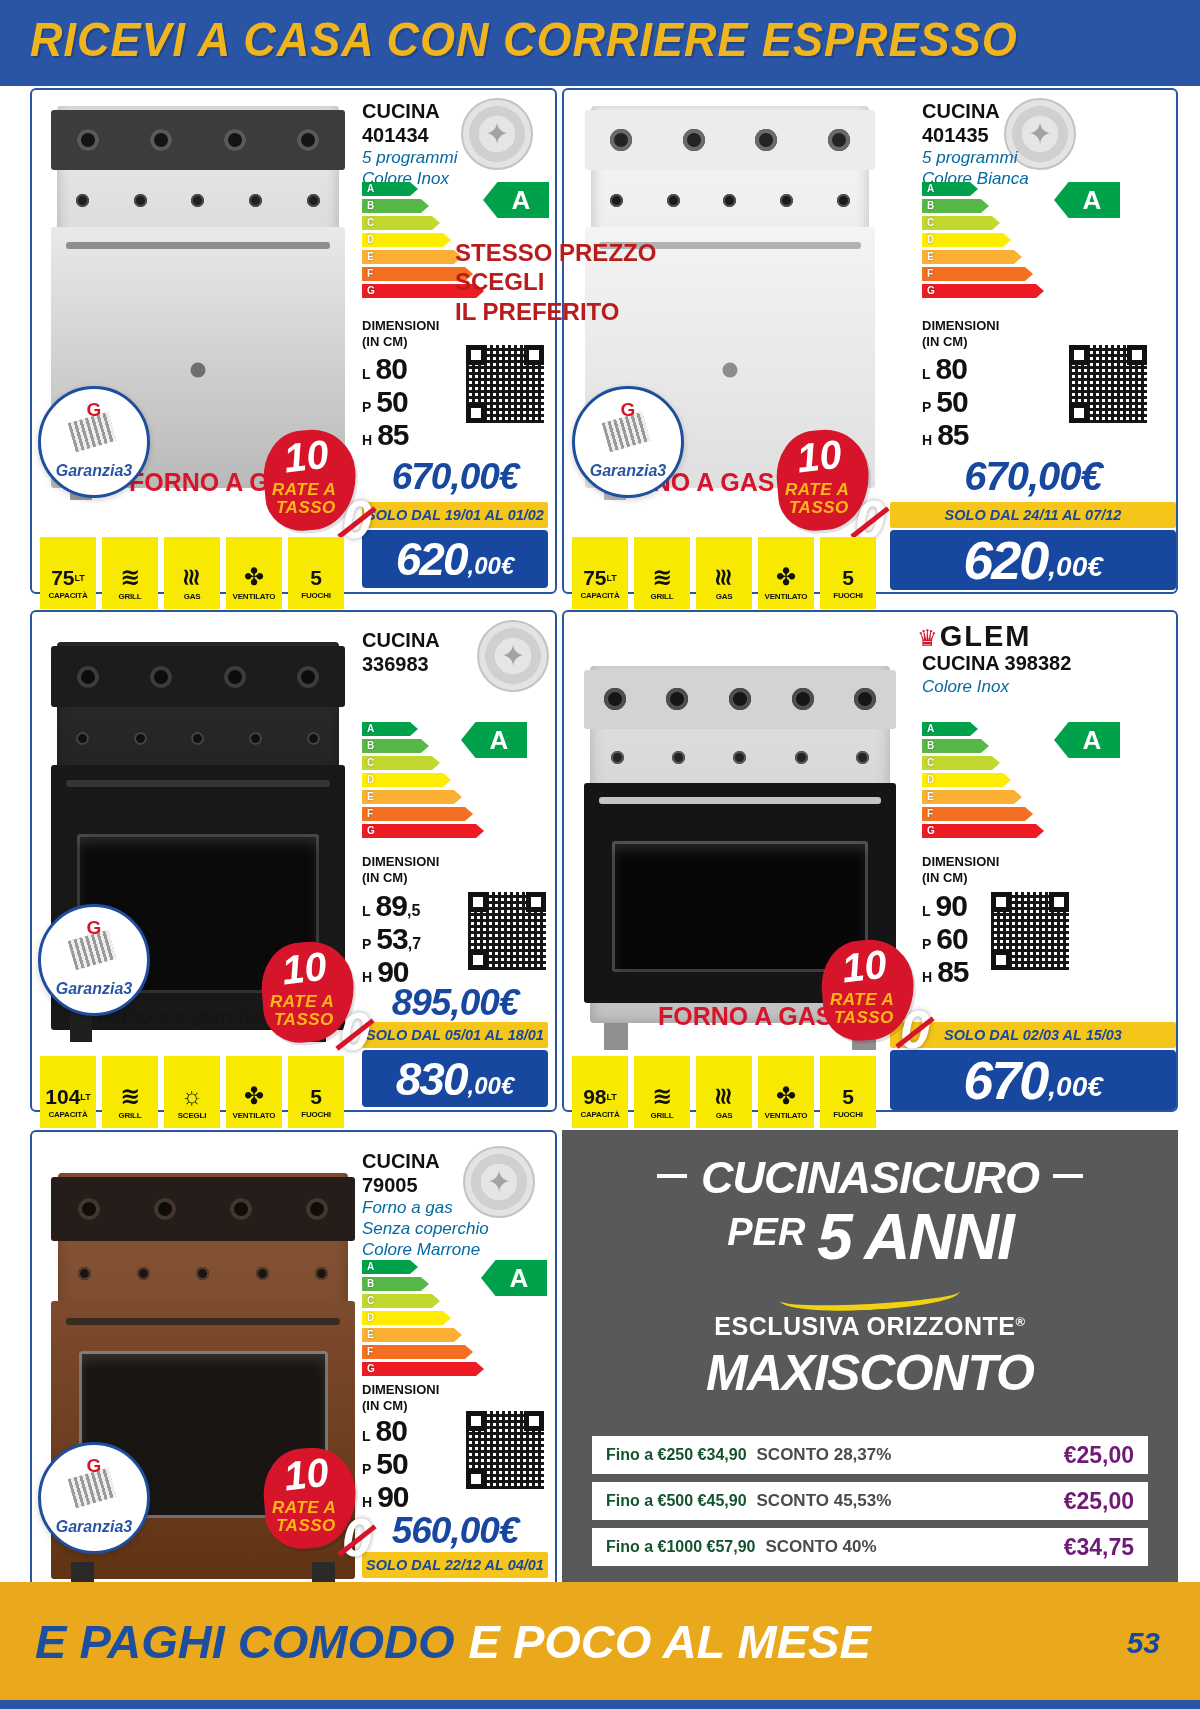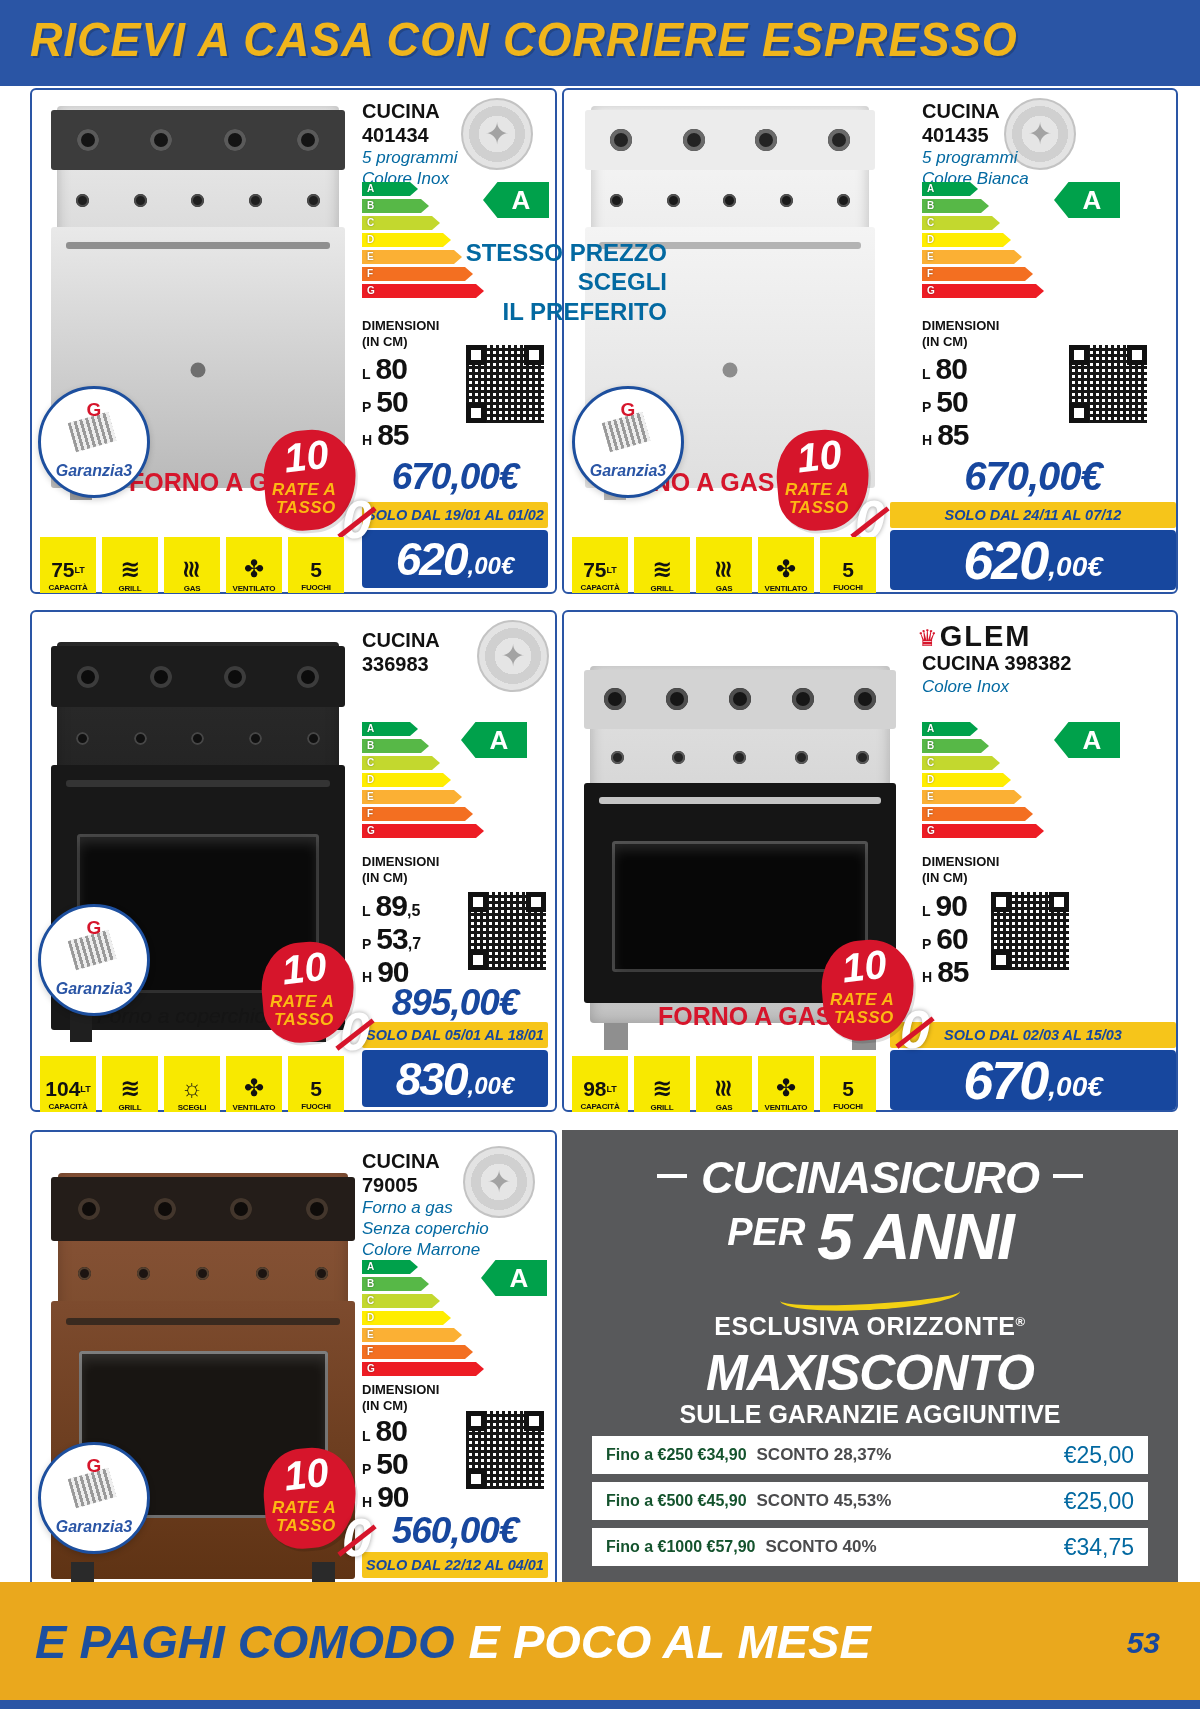--- a/index.html
+++ b/index.html
@@ -88,30 +88,30 @@
   .rate .zero::after{content:"";position:absolute;left:-8px;right:-8px;top:52%;height:5px;background:#d6152b;transform:rotate(-38deg)}
 
   .gar{position:absolute;width:112px;height:112px;background:#fff;border:3px solid #1d4f9e;border-radius:50%;
     box-sizing:border-box;box-shadow:0 2px 6px rgba(0,0,0,.18)}
   .gar::before{content:"";position:absolute;left:30px;top:28px;width:42px;height:30px;
     background:repeating-linear-gradient(90deg,#9a9a9a 0 3px,#eee 3px 6px);transform:rotate(-16deg)}
   .gar .g{position:absolute;top:10px;left:50%;transform:translateX(-50%);color:#d6152b;font-weight:bold;font-size:19px}
   .gar .t{position:absolute;bottom:15px;width:100%;text-align:center;color:#2a55a5;font-weight:bold;font-style:italic;font-size:16px}
 
   .bdgs{position:absolute;left:8px;top:var(--bt);display:flex;gap:6px}
-  .badge{width:56px;height:56px;background:#f8e900;display:flex;flex-direction:column;align-items:center;
+  .badge{width:56px;height:72px;background:#f8e900;display:flex;flex-direction:column;align-items:center;
     justify-content:center;text-align:center;box-sizing:border-box;padding-top:20px}
   .b-val{font-weight:bold;font-size:21px;line-height:1}
   .b-unit{font-size:9px;font-weight:bold;vertical-align:4px}
   .b-ico{font-size:24px;line-height:1;font-weight:bold}
   .b-ico.rot{transform:rotate(90deg)}
   .b-cap{font-weight:bold;font-size:8px;margin-top:3px;letter-spacing:-.2px}
 
   
-  .note{position:absolute;left:455px;top:238px;width:212px;text-align:right;color:#0369a1;
+  .note{position:absolute;left:455px;top:238px;width:212px;text-align:left;color:#b91c1c;
     font-weight:bold;font-size:24px;line-height:1.22;white-space:pre-line;z-index:5}
 
   
   .photo{position:absolute}
   .stove{position:absolute;inset:0}
   .s-body{position:absolute;left:6%;right:6%;top:2%;bottom:7%;border-radius:4px;background:var(--bodyg);box-shadow:inset 0 0 14px rgba(0,0,0,.22)}
   .s-cook{position:absolute;left:4%;right:4%;top:3%;height:15%;background:var(--cook);border-radius:3px;
     display:flex;align-items:center;justify-content:space-around}
   .s-cook i{width:22px;height:22px;border-radius:50%;background:var(--burner);box-shadow:inset 0 0 0 4px var(--burner2)}
   .s-knobs{position:absolute;left:5%;right:5%;top:21%;height:9%;display:flex;align-items:center;justify-content:space-around}
@@ -150,21 +150,21 @@
   .swoosh{position:absolute;left:50%;top:152px;width:180px;height:22px;transform:translateX(-50%) rotate(-3deg);
     border-bottom:6px solid #f2d113;border-radius:50%}
   .pb-excl{position:absolute;left:0;top:182px;width:100%;font-size:25px;font-weight:bold;letter-spacing:.5px}
   .pb-excl sup{font-size:13px}
   .pb-maxi{position:absolute;left:0;top:214px;width:100%;font-size:50px;font-weight:bold;font-style:italic;letter-spacing:-1px}
   .pb-msub{position:absolute;left:0;top:270px;width:100%;font-size:25px;font-weight:bold}
   .mrows{position:absolute;left:30px;top:306px;width:556px}
   .mrow{height:38px;background:#fff;margin-bottom:8px;display:flex;align-items:center;padding:0 14px;box-sizing:border-box;gap:10px}
   .mr-b{font-size:16px;font-weight:bold;color:#14532d;white-space:nowrap}
   .mr-s{font-size:17px;font-weight:bold;color:#4b4b4d;white-space:nowrap}
-  .mr-p{font-size:23px;font-weight:normal;color:#0369a1;margin-left:auto;white-space:nowrap}
+  .mr-p{font-size:23px;font-weight:bold;color:#701a75;margin-left:auto;white-space:nowrap}
   .pb-foot{position:absolute;left:30px;top:446px;width:556px;text-align:left;font-size:18px;font-weight:bold;font-style:italic;
     line-height:1.5;white-space:pre-line}
 
   
   .c1 .photo{left:6px;top:8px;width:320px;height:402px}
   .c2 .photo{left:8px;top:8px;width:316px;height:402px}
   .c3 .photo{left:6px;top:22px;width:320px;height:408px}
   .c4 .photo{left:6px;top:46px;width:340px;height:392px}
   .c5 .photo{left:6px;top:32px;width:330px;height:428px}
   .c1 .stamp{right:22px;top:8px}.c2 .stamp{right:100px;top:8px}.c3 .stamp{right:6px;top:8px}.c5 .stamp{right:20px;top:14px}
@@ -705,21 +705,20 @@
 </section>
 
 <section class="promo">
   <div class="pb-title"><span class="wrap">CUCINASICURO</span></div>
   <div class="pb-years">
     <span class="pre">PER</span><span class="big">5 ANNI</span>
   </div>
   <div class="swoosh"></div>
   <div class="pb-excl"><span>ESCLUSIVA ORIZZONTE</span><sup>®</sup></div>
   <div class="pb-maxi">MAXISCONTO</div>
-  <div class="pb-msub">SULLE GARANZIE AGGIUNTIVE</div>
   <div class="mrows">
       <div class="mrow">
         <span class="mr-b">Fino a €250 €34,90</span>
         <span class="mr-s">SCONTO 28,37%</span>
         <span class="mr-p">€25,00</span>
       </div>
       <div class="mrow">
         <span class="mr-b">Fino a €500 €45,90</span>
         <span class="mr-s">SCONTO 45,53%</span>
         <span class="mr-p">€25,00</span>

